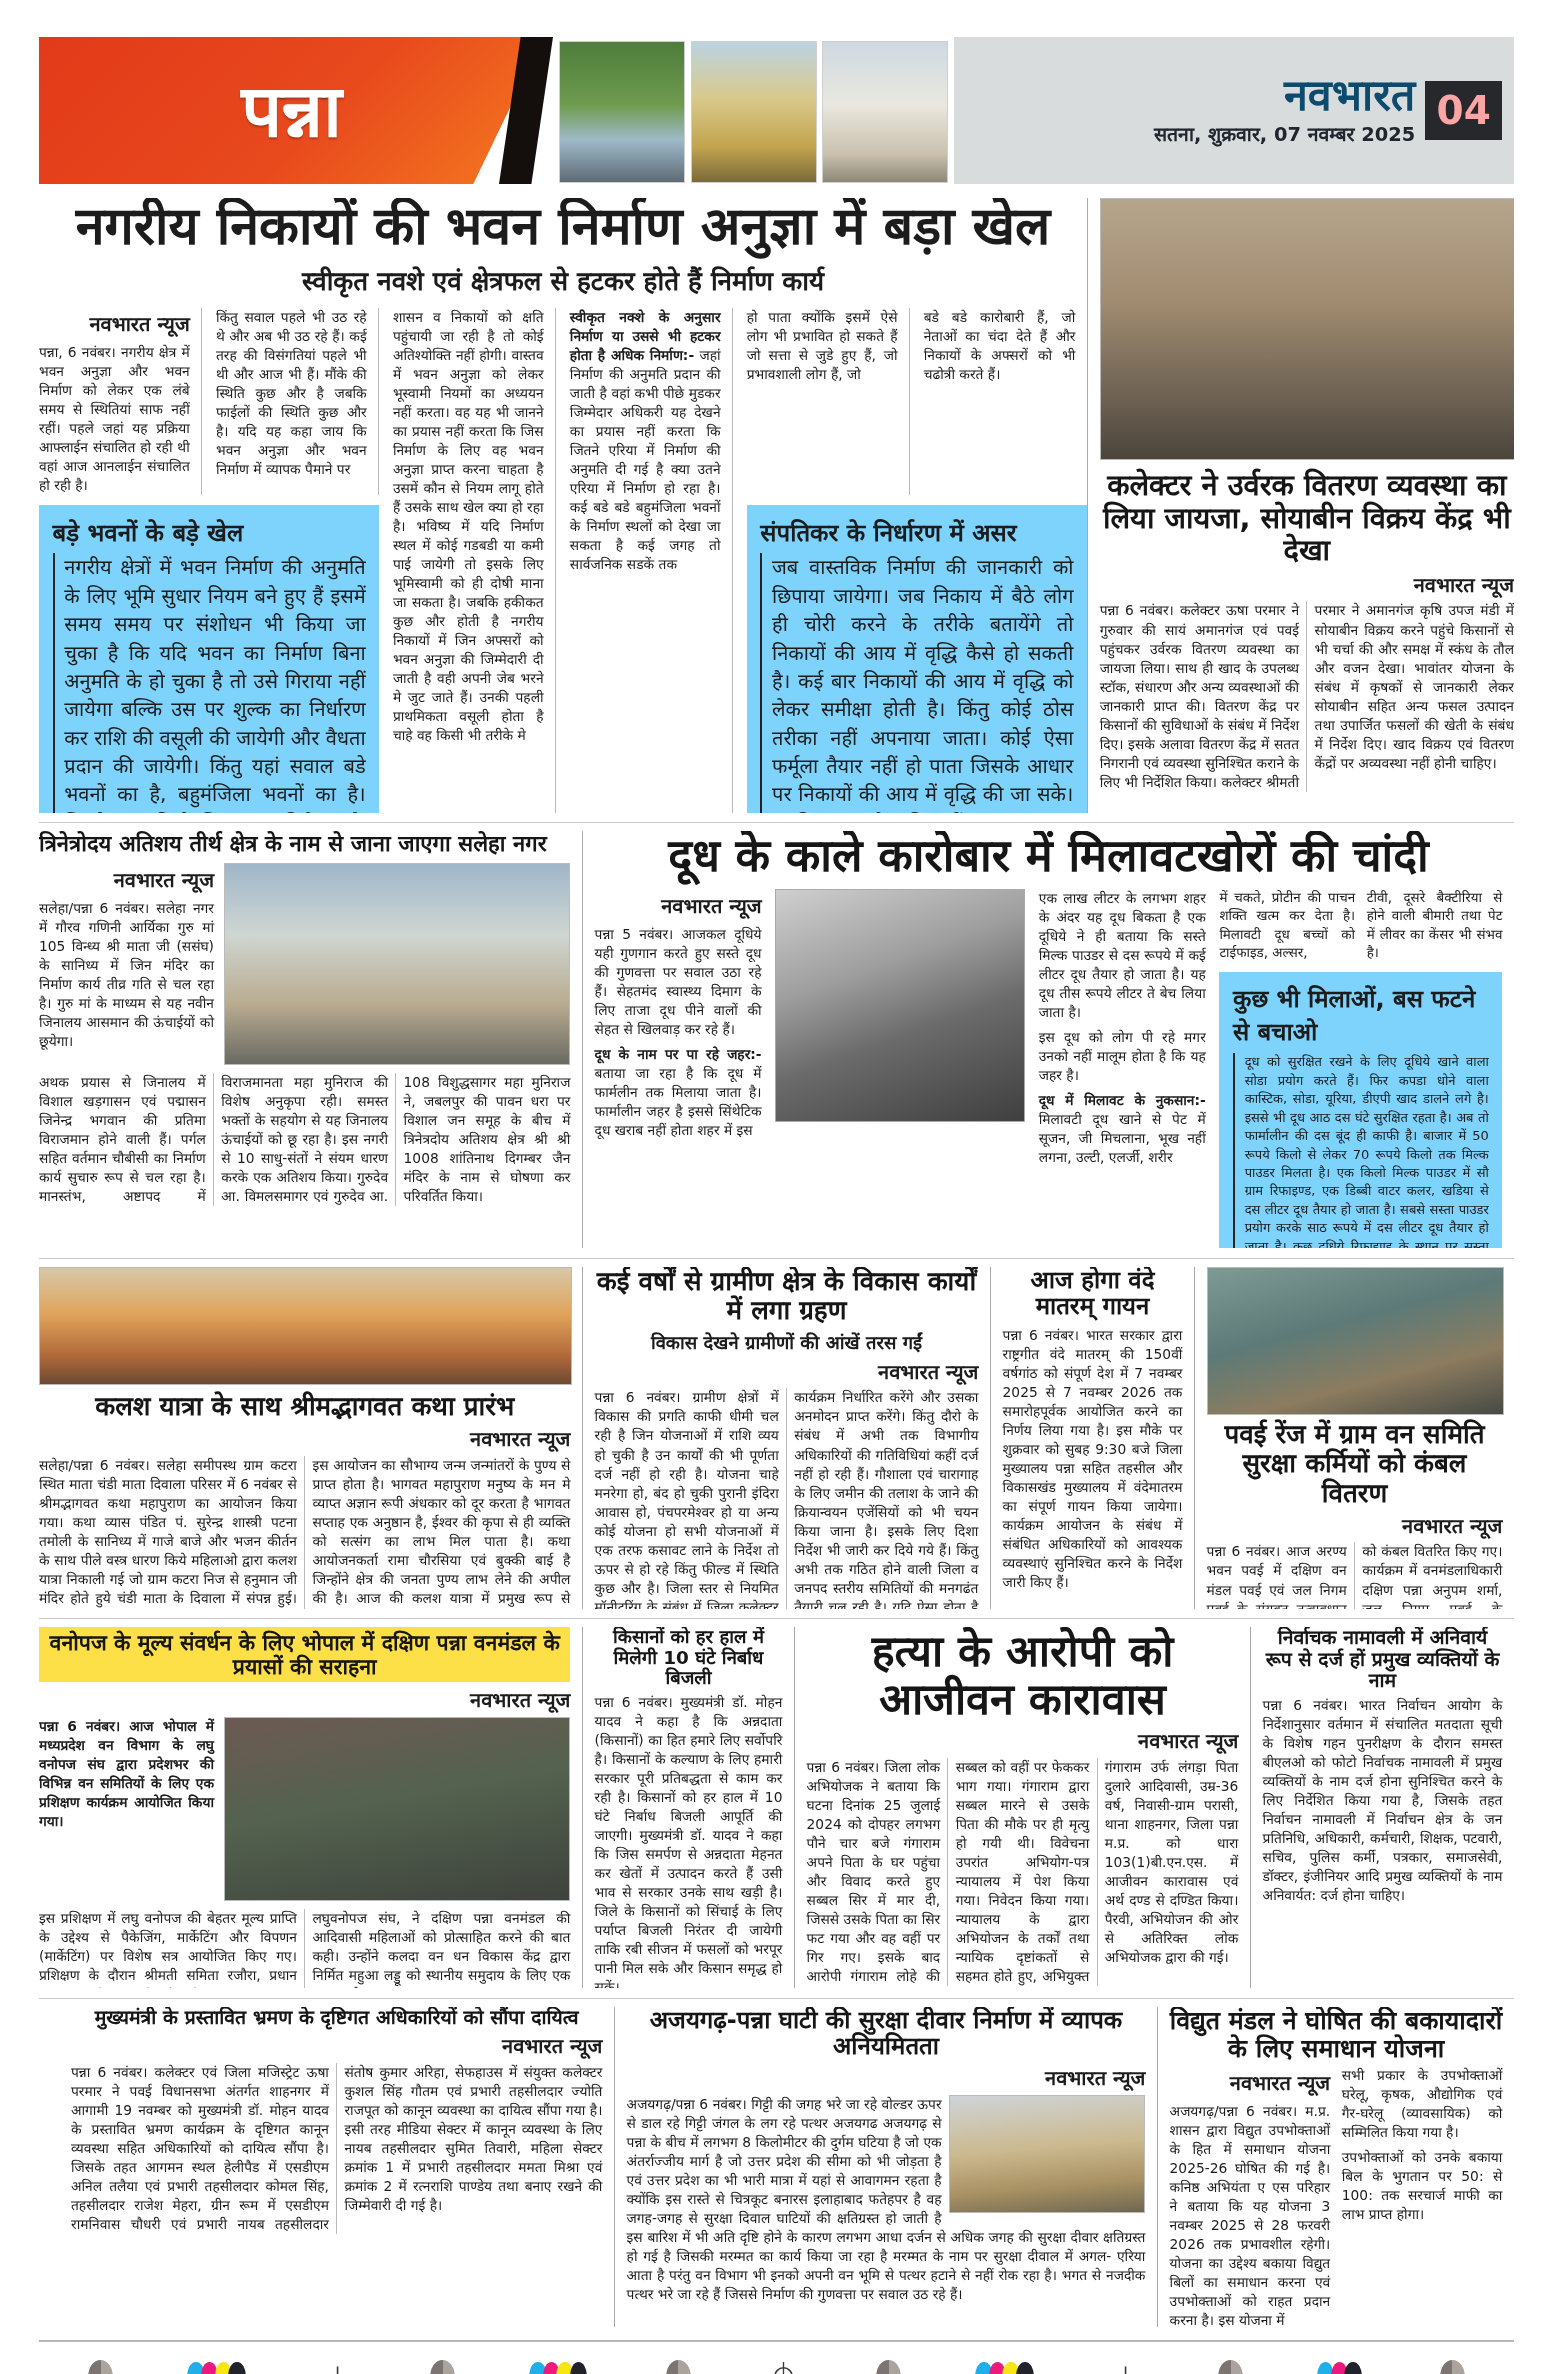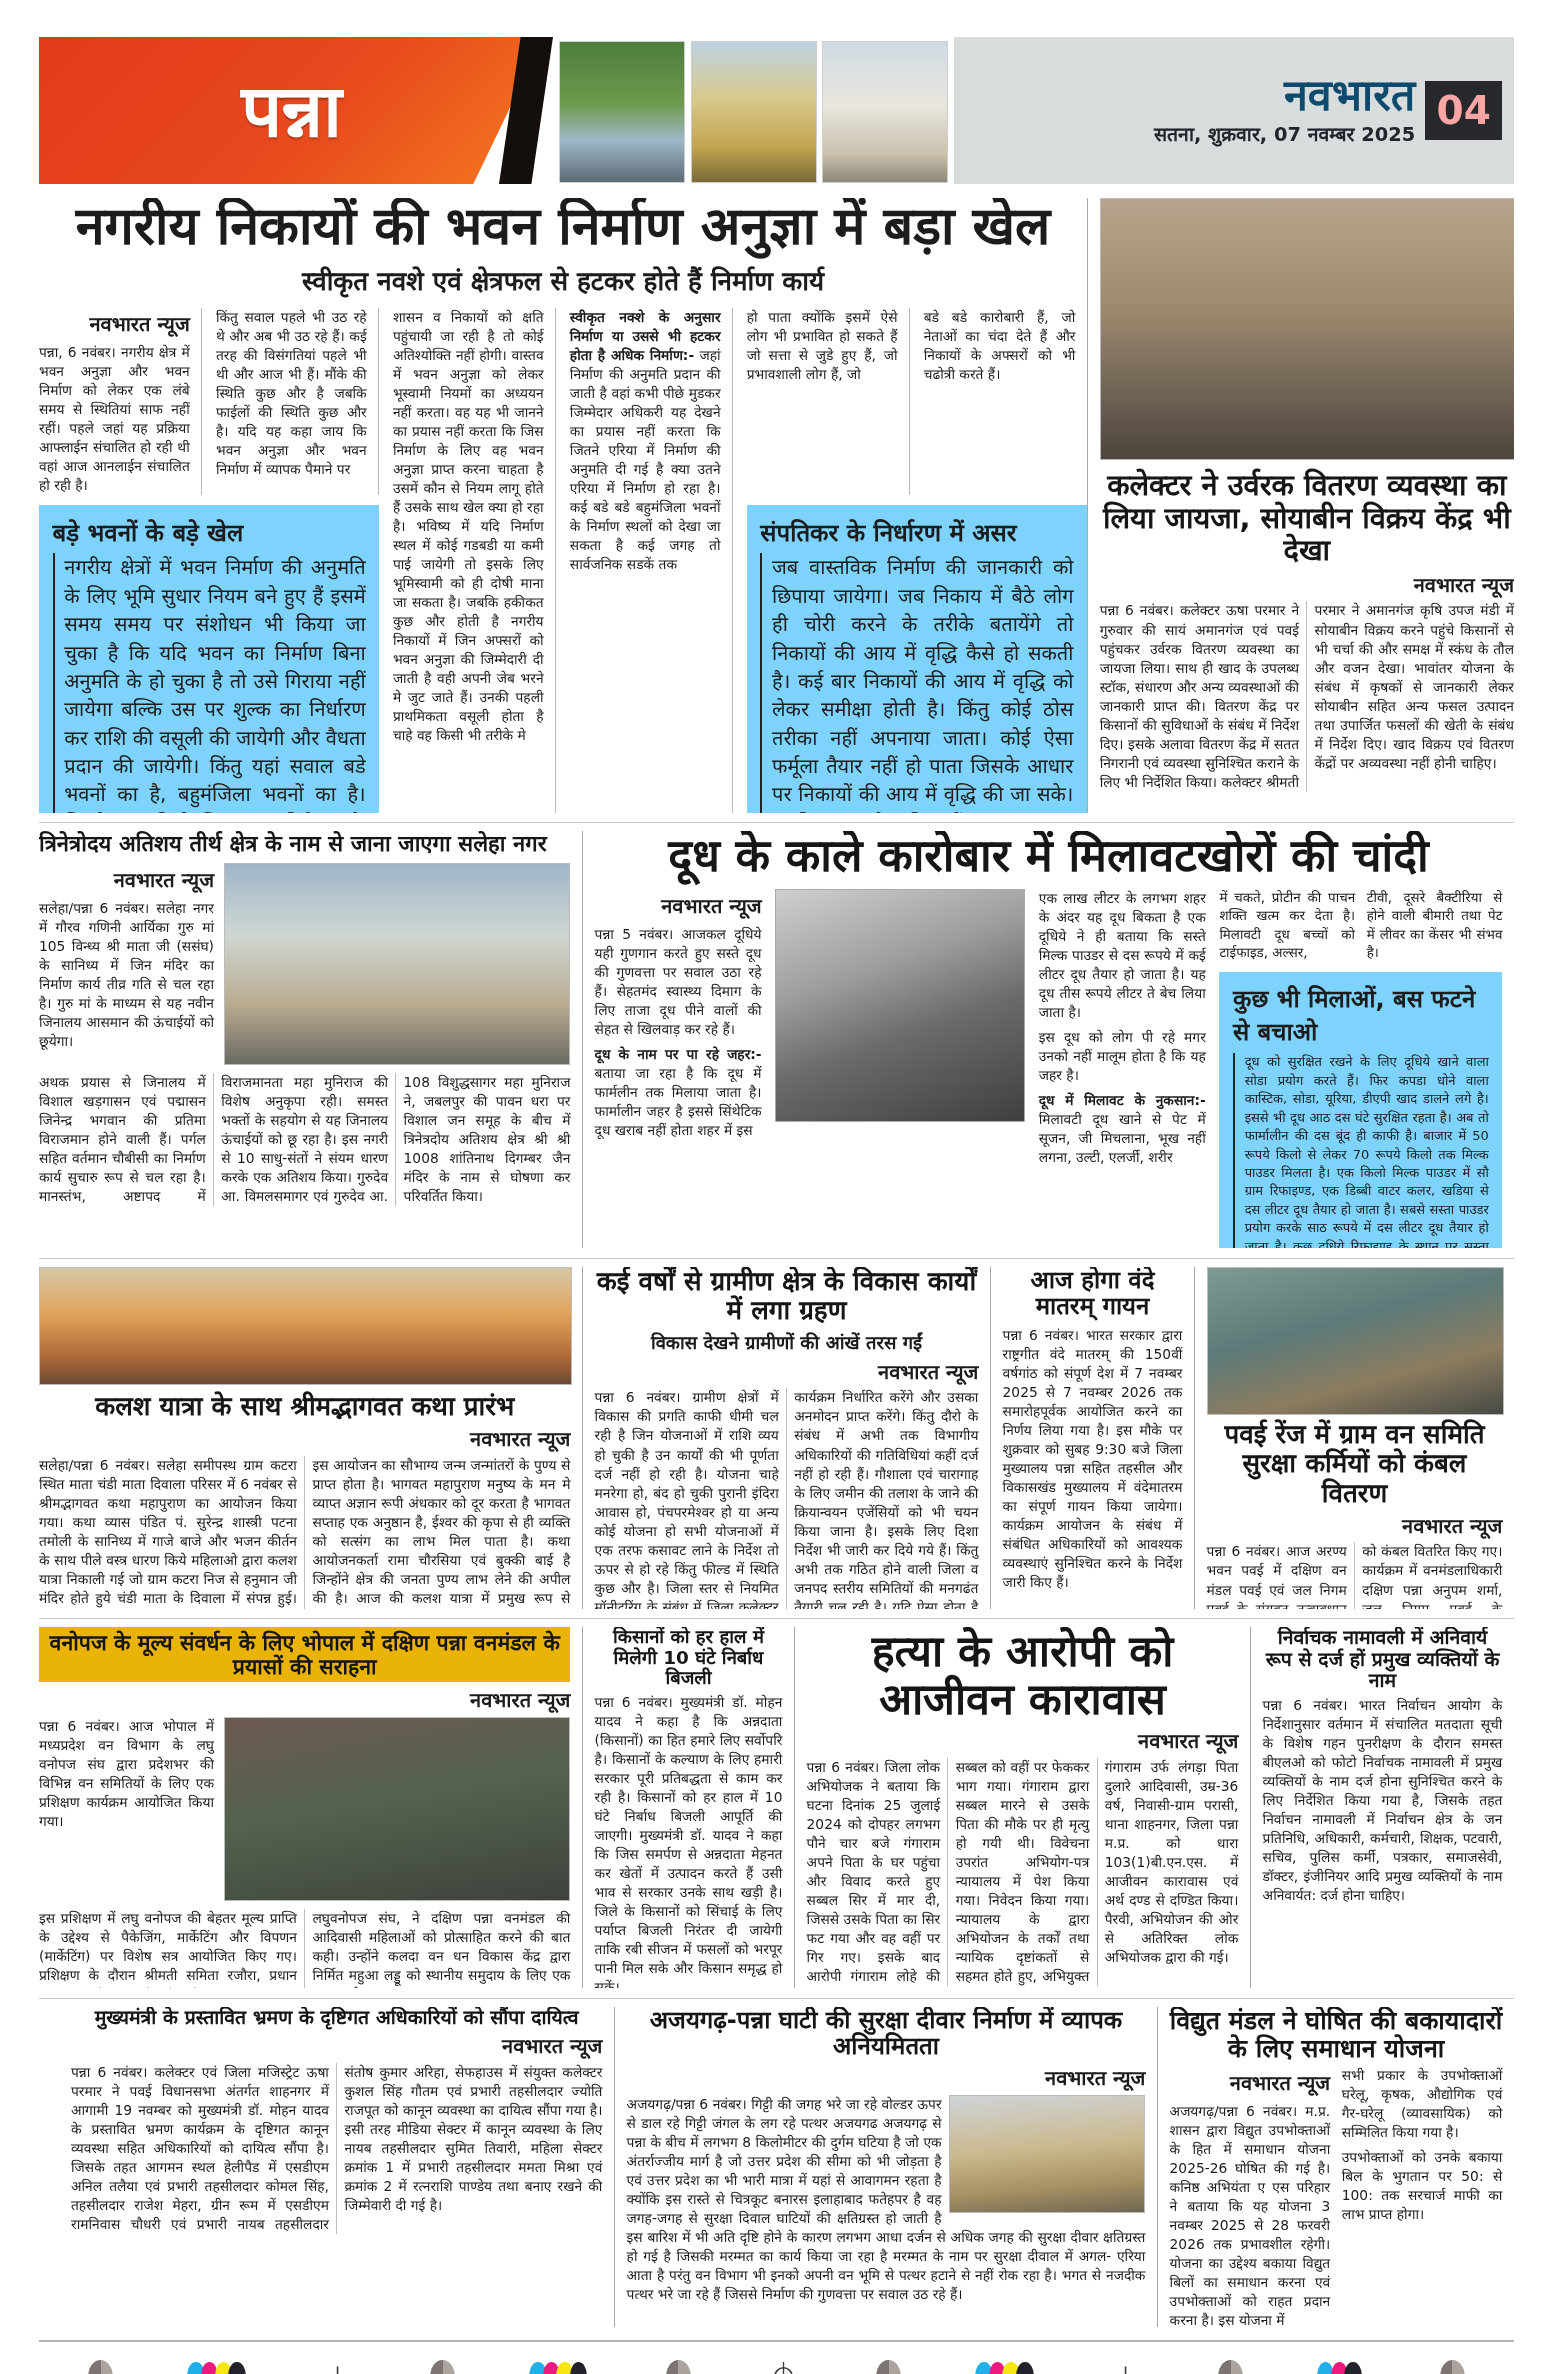--- a/index.html
+++ b/index.html
@@ -68,23 +68,23 @@
   .gramin{width:408px;}
   .gramin-h{font-size:26px;text-align:center;margin:0;}
   .gramin-sub{font-size:18.4px;font-weight:700;text-align:center;margin:3.9px 0;}
   .vande{width:204px;}
   .vande-h{font-size:24px;text-align:center;margin:0 0 5.8px 0;}
   .pawai{flex:1;}
   .pawai-photo{width:100%;height:146px;background:linear-gradient(165deg,#7e9a94 0%,#5d7a78 40%,#8c7c5f 70%,#474a45 100%);border:1px solid #bbb;}
   .pawai-h{font-size:26px;text-align:center;margin:5.8px 0 1.9px 0;}
   
   .vanopaj{width:543px;}
-  .vanopaj-h{font-size:21.3px;text-align:center;margin:0 0 3.9px 0;background:#eab308;padding:3.9px 1.9px;}
+  .vanopaj-h{font-size:21.3px;text-align:center;margin:0 0 3.9px 0;background:#fde047;padding:3.9px 1.9px;}
   .vanopaj-row{display:flex;gap:9.7px;}
-  .vanopaj-row .txt{width:175px;}
+  .vanopaj-row .txt{width:175px;font-weight:bold;}
   .vanopaj-photo{flex:1;height:182px;background:linear-gradient(170deg,#6d5a52 0%,#54624f 45%,#3e423c 100%);border:1px solid #bbb;}
   .bijli{width:212px;}
   .bijli-h{font-size:18.4px;text-align:center;margin:0 0 3.9px 0;}
   .hatya{width:456px;}
   .hatya-h{font-size:43px;text-align:center;margin:0 0 3.9px 0;}
   .nirva{flex:1;}
   .nirva-h{font-size:19.4px;text-align:center;margin:0 0 3.9px 0;}
   
   .cmsec{width:543px;}
   .cm-h{font-size:19.4px;text-align:center;margin:0 0 3.9px 0;}

